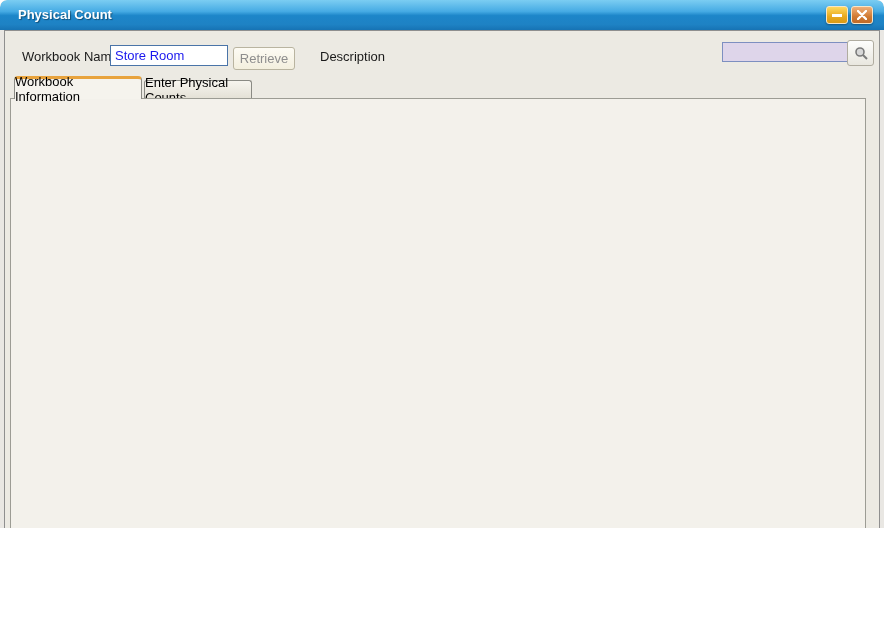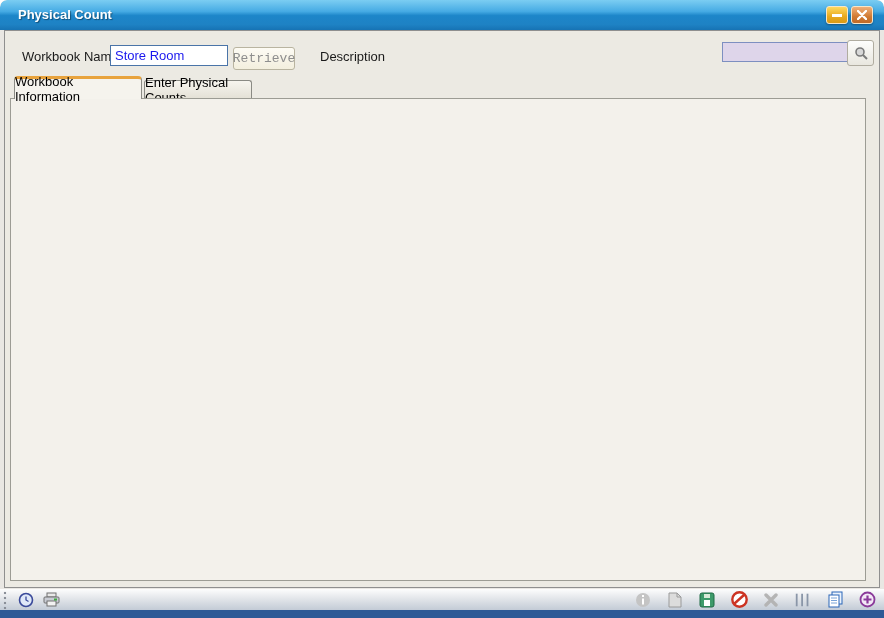--- a/index.html
+++ b/index.html
@@ -1,17 +1,17 @@
 <!DOCTYPE html>
 <html><head>
 <meta charset="utf-8">
 <style>
   html,body{margin:0;padding:0;background:#fff;}
   *{box-sizing:border-box;font-family:"Liberation Sans",sans-serif;}
-  .window{position:relative;width:884px;height:618px;background:#e9e7e3;border-radius:7px 7px 0 0;overflow:hidden;}
+  .window{position:relative;width:884px;height:528px;background:#e9e7e3;border-radius:7px 7px 0 0;overflow:hidden;}
   
   .titlebar{position:absolute;left:0;top:0;width:884px;height:30px;border-radius:7px 7px 0 0;
     background:linear-gradient(180deg,#7bcdf2 0%,#46abe4 38%,#1d86c9 52%,#1e82c4 82%,#1673b4 100%);}
   .title-text{position:absolute;left:18px;top:7px;color:#fff;font-size:13px;font-weight:bold;text-shadow:1px 1px 1px rgba(0,0,0,.4);}
   .cap-btn{position:absolute;top:6px;width:22px;height:18px;border-radius:3px;border:1px solid #f7e6c8;
     display:flex;align-items:center;justify-content:center;color:#fff;font-weight:bold;font-size:12px;line-height:1;cursor:default;
     box-shadow:0 1px 2px rgba(0,0,0,.35);}
   .btn-min{left:826px;background:linear-gradient(180deg,#ffd95e,#e8a91f 60%,#d99a15);}
   .btn-close{left:851px;background:linear-gradient(180deg,#f0b07a,#d07a33 60%,#bf6a28);}
   
@@ -78,21 +78,21 @@
       <svg width="10" height="10" viewBox="0 0 10 10">
         <path d="M1 1 L9 9 M9 1 L1 9" stroke="#fff" stroke-width="2.4" stroke-linecap="round"></path>
         </svg>
     </div>
   </div>
 
   <div class="client"></div>
 
   <span class="lbl" style="left:22px;top:49px;">Workbook Name</span>
   <input class="txt-blue" style="left: 110px; top: 45px; width: 118px;" value="Store Room">
-  <div class="btn btn-cream" style="left:233px;top:47px;width:62px;height:23px;font-family:Liberation Mono, monospace;">Retrieve</div>
+  <div class="btn btn-cream" style="left:233px;top:47px;width:62px;height:23px;">Retrieve</div>
   <span class="lbl" style="left:320px;top:49px;">Description</span>
   <input class="fld-lav" style="left: 722px; top: 42px; width: 126px; border-color: rgb(125, 143, 192);" value="">
   <div class="search-btn">
     <svg width="14" height="14" viewBox="0 0 14 14">
       <circle cx="6" cy="6" r="4" fill="#d8d8d8" stroke="#7a7a7a" stroke-width="1.6"></circle>
       <line x1="9" y1="9" x2="13" y2="13" stroke="#7a7a7a" stroke-width="2"></line>
       </svg>
   </div>
 
   <div class="tab tab-active">

